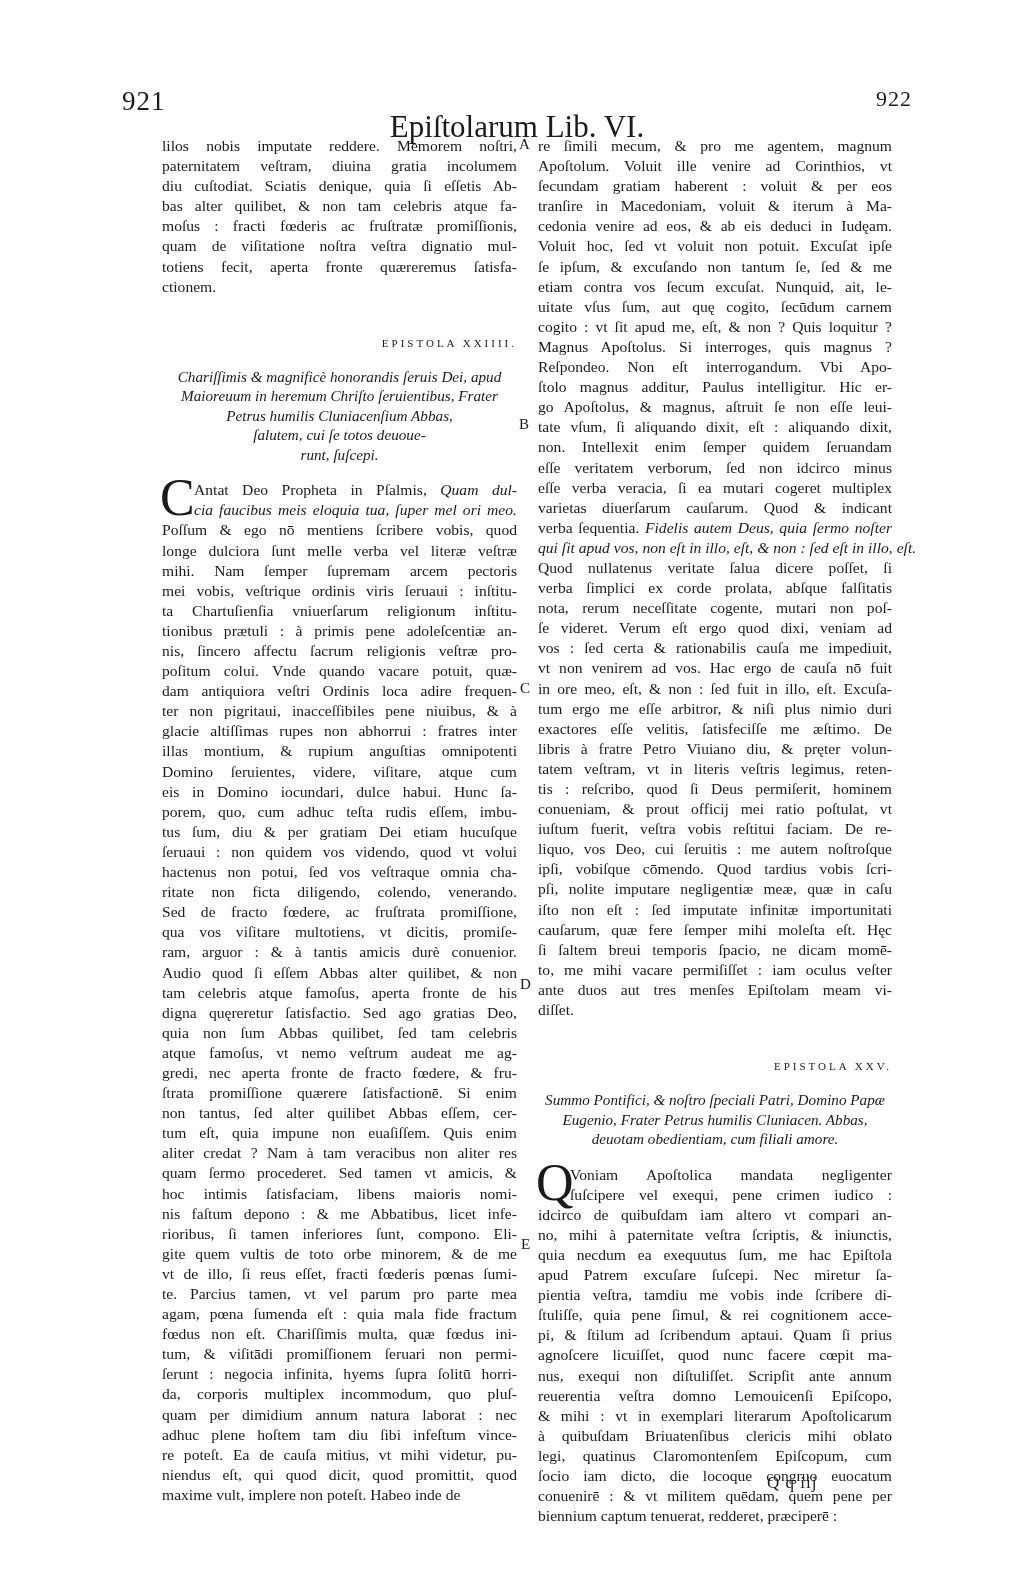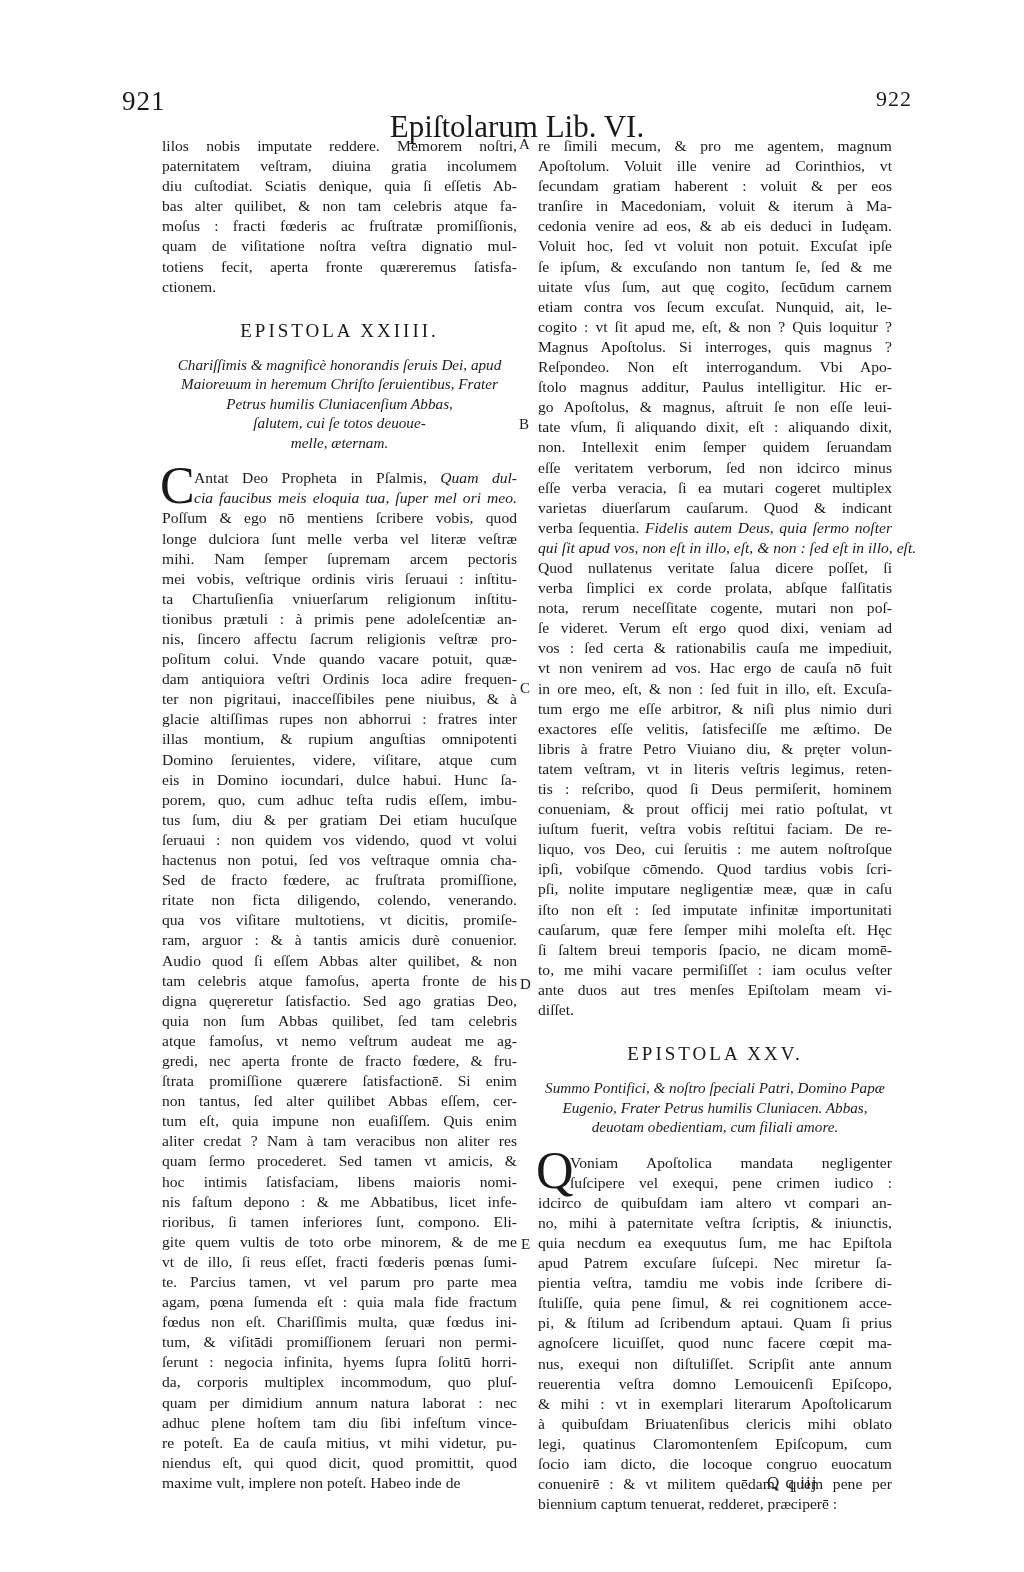--- a/index.html
+++ b/index.html
@@ -12,21 +12,21 @@
   .pg-right { position: absolute; right: 0; top: 0; font-size: 22px; letter-spacing: 1px; }
   .running-title { position: absolute; left: 0; right: 0; top: -4px; text-align: center; font-size: 31px; margin-top: 27px; }
 
   .col { position: absolute; top: 136px; font-size: 15.6px; line-height: 20.1px; text-align: justify; }
   .col-left { left: 162px; width: 355px; }
   .col-right { left: 538px; width: 354px; }
   .line { display: block; white-space: nowrap; text-align-last: justify; height: 20.1px; }
   .line.last { text-align-last: left; }
   .line.center { text-align: center; text-align-last: center; }
 
-  .letter-heading { text-align: center; font-size: 19px; letter-spacing: 3px; margin: 24px 0 14px 0; height: 20px; }
+  .letter-heading { text-align: right; font-size: 11px; letter-spacing: 3px; margin: 36px 0 14px 0; height: 20px; }
   .salutation { font-style: italic; text-align: center; font-size: 15.2px; line-height: 19.5px; margin-bottom: 16px; }
   .salutation .line { text-align: center; text-align-last: center; height: 19.5px; }
 
   .dropcap-block { position: relative; }
   .dropcap { position: absolute; left: -2px; top: -4px; font-size: 52px; line-height: 44px; }
   .indent { padding-left: 32px; }
   .it { font-style: italic; }
 
   .margin-letter { position: absolute; font-size: 15px; }
   .signature { position: absolute; top: 1473px; left: 767px; font-size: 17px; letter-spacing: 1px; }
@@ -51,21 +51,21 @@
       <span class="line">totiens fecit, aperta fronte quæreremus ſatisfa-</span>
       <span class="line last">ctionem.</span>
     </div>
 
   <div class="letter-heading">EPISTOLA XXIIII.</div>
   <div class="salutation" id="left-sal">
       <span class="line center">Chariſſimis &amp; magnificè honorandis ſeruis Dei, apud</span>
       <span class="line center">Maioreuum in heremum Chriſto ſeruientibus, Frater</span>
       <span class="line center">Petrus humilis Cluniacenſium Abbas,</span>
       <span class="line center">ſalutem, cui ſe totos deuoue-</span>
-      <span class="line center">melle, æternam.</span>
+      <span class="line center">runt, ſuſcepi.</span>
     </div>
 
   <div class="dropcap-block">
     <span class="dropcap">C</span>
     <span class="line indent"><span>Antat Deo Propheta in Pſalmis, </span><span class="it">Quam dul-</span></span>
     <span class="line indent it">cia faucibus meis eloquia tua, ſuper mel ori meo.</span>
     <div id="left-body">
         <span class="line">Poſſum &amp; ego nō mentiens ſcribere vobis, quod</span>
         <span class="line">longe dulciora ſunt melle verba vel literæ veſtræ</span>
         <span class="line">mihi. Nam ſemper ſupremam arcem pectoris</span>
@@ -77,22 +77,22 @@
         <span class="line">dam antiquiora veſtri Ordinis loca adire frequen-</span>
         <span class="line">ter non pigritaui, inacceſſibiles pene niuibus, &amp; à</span>
         <span class="line">glacie altiſſimas rupes non abhorrui : fratres inter</span>
         <span class="line">illas montium, &amp; rupium anguſtias omnipotenti</span>
         <span class="line">Domino ſeruientes, videre, viſitare, atque cum</span>
         <span class="line">eis in Domino iocundari, dulce habui. Hunc ſa-</span>
         <span class="line">porem, quo, cum adhuc teſta rudis eſſem, imbu-</span>
         <span class="line">tus ſum, diu &amp; per gratiam Dei etiam hucuſque</span>
         <span class="line">ſeruaui : non quidem vos videndo, quod vt volui</span>
         <span class="line">hactenus non potui, ſed vos veſtraque omnia cha-</span>
+        <span class="line">ritate non ficta diligendo, colendo, venerando.</span>
         <span class="line">Sed de fracto fœdere, ac fruſtrata promiſſione,</span>
-        <span class="line">ritate non ficta diligendo, colendo, venerando.</span>
         <span class="line">qua vos viſitare multotiens, vt dicitis, promiſe-</span>
         <span class="line">ram, arguor : &amp; à tantis amicis durè conuenior.</span>
         <span class="line">Audio quod ſi eſſem Abbas alter quilibet, &amp; non</span>
         <span class="line">tam celebris atque famoſus, aperta fronte de his</span>
         <span class="line">digna quęreretur ſatisfactio. Sed ago gratias Deo,</span>
         <span class="line">quia non ſum Abbas quilibet, ſed tam celebris</span>
         <span class="line">atque famoſus, vt nemo veſtrum audeat me ag-</span>
         <span class="line">gredi, nec aperta fronte de fracto fœdere, &amp; fru-</span>
         <span class="line">ſtrata promiſſione quærere ſatisfactionē. Si enim</span>
         <span class="line">non tantus, ſed alter quilibet Abbas eſſem, cer-</span>
@@ -127,22 +127,22 @@
 
 <div class="col col-right">
   <div id="right-cont">
       <span class="line"><span>re ſimili mecum, &amp; pro me agentem, magnum</span></span>
       <span class="line"><span>Apoſtolum. Voluit ille venire ad Corinthios, vt</span></span>
       <span class="line"><span>ſecundam gratiam haberent : voluit &amp; per eos</span></span>
       <span class="line"><span>tranſire in Macedoniam, voluit &amp; iterum à Ma-</span></span>
       <span class="line"><span>cedonia venire ad eos, &amp; ab eis deduci in Iudęam.</span></span>
       <span class="line"><span>Voluit hoc, ſed vt voluit non potuit. Excuſat ipſe</span></span>
       <span class="line"><span>ſe ipſum, &amp; excuſando non tantum ſe, ſed &amp; me</span></span>
+      <span class="line"><span>etiam contra vos ſecum excuſat. Nunquid, ait, le-</span></span>
       <span class="line"><span>uitate vſus ſum, aut quę cogito, ſecūdum carnem</span></span>
-      <span class="line"><span>etiam contra vos ſecum excuſat. Nunquid, ait, le-</span></span>
       <span class="line"><span>cogito : vt ſit apud me, eſt, &amp; non ? Quis loquitur ?</span></span>
       <span class="line"><span>Magnus Apoſtolus. Si interroges, quis magnus ?</span></span>
       <span class="line"><span>Reſpondeo. Non eſt interrogandum. Vbi Apo-</span></span>
       <span class="line"><span>ſtolo magnus additur, Paulus intelligitur. Hic er-</span></span>
       <span class="line"><span>go Apoſtolus, &amp; magnus, aſtruit ſe non eſſe leui-</span></span>
       <span class="line"><span>tate vſum, ſi aliquando dixit, eſt : aliquando dixit,</span></span>
       <span class="line"><span>non. Intellexit enim ſemper quidem ſeruandam</span></span>
       <span class="line"><span>eſſe veritatem verborum, ſed non idcirco minus</span></span>
       <span class="line"><span>eſſe verba veracia, ſi ea mutari cogeret multiplex</span></span>
       <span class="line"><span>varietas diuerſarum cauſarum. Quod &amp; indicant</span></span>

